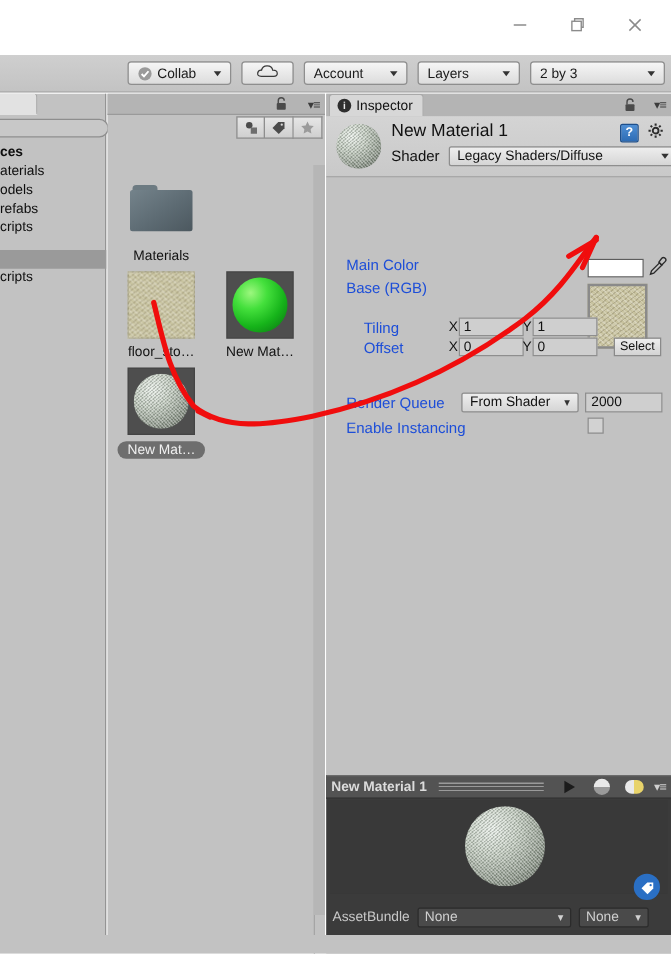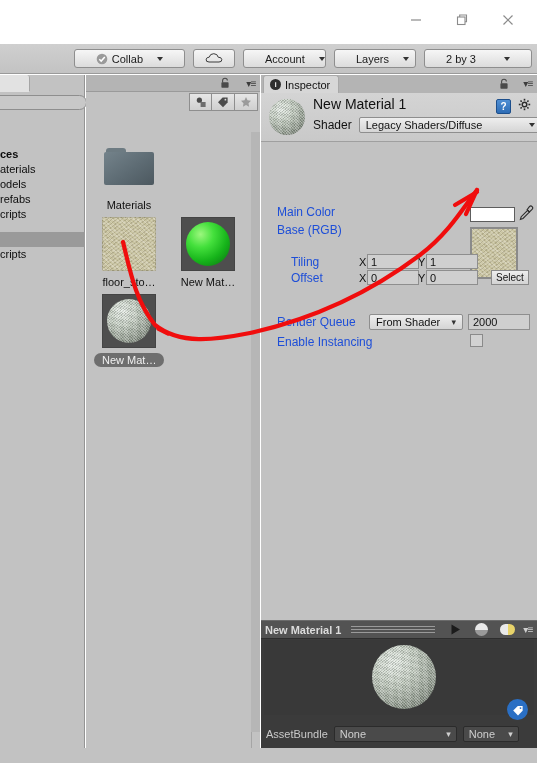--- a/index.html
+++ b/index.html
@@ -30,21 +30,21 @@
     background: linear-gradient(#cfcfcf,#c3c3c3);
     border-bottom: 1px solid #9a9a9a;
     display: flex; align-items: center; justify-content: flex-end;
     padding-right: 5px; gap: 8px;
   }
   .tbtn {
     height: 19px;
     background: linear-gradient(#f6f6f6,#dcdcdc);
     border: 1px solid #8e8e8e; border-radius: 3px;
     display: flex; align-items: center; gap: 4px;
-    padding: 0 21px; font-size: 11px; color: #1a1a1a;
+    padding: 0 7px; font-size: 11px; color: #1a1a1a;
     white-space: nowrap;
   }
   .tbtn .caret { margin-left: 6px; }
   .tbtn.w-collab { min-width: 76px; }
   .tbtn.w-cloud { width: 42px; justify-content: center; padding: 0; }
   .tbtn.w-account { width: 83px; }
   .tbtn.w-layers { width: 82px; }
   .tbtn.w-layout { width: 108px; }
   .tbtn .lbl { flex: 0 0 auto; }
   .tbtn .spacer { flex: 1 1 auto; }
@@ -61,21 +61,21 @@
   }
   .lefttab {
     position: absolute; left: 0; top: 0; width: 30px; height: 17px;
     background: #e2e2e2; border-right: 1px solid #a5a5a5;
     border-bottom: 1px solid #e2e2e2; border-radius: 0 3px 0 0;
   }
   .leftsearch {
     position: absolute; left: -8px; top: 20px; width: 95px; height: 15px;
     background: #c8c8c8; border: 1px solid #8e8e8e; border-radius: 8px;
   }
-  .treelist { position: absolute; left: 0; top: 40px; width: 85px; margin-top: 32px; }
+  .treelist { position: absolute; left: 0; top: 40px; width: 85px; }
   .trow {
     height: 15px; line-height: 15px; padding-left: 0px;
     font-size: 11px; color: #0d0d0d; white-space: nowrap; overflow: hidden;
   }
   .trow.head { font-weight: bold; }
   .trow.sel { background: #9a9a9a; color: #0d0d0d; }
   .tree-divider { height: 10px; }
 
   
   .projpanel {

